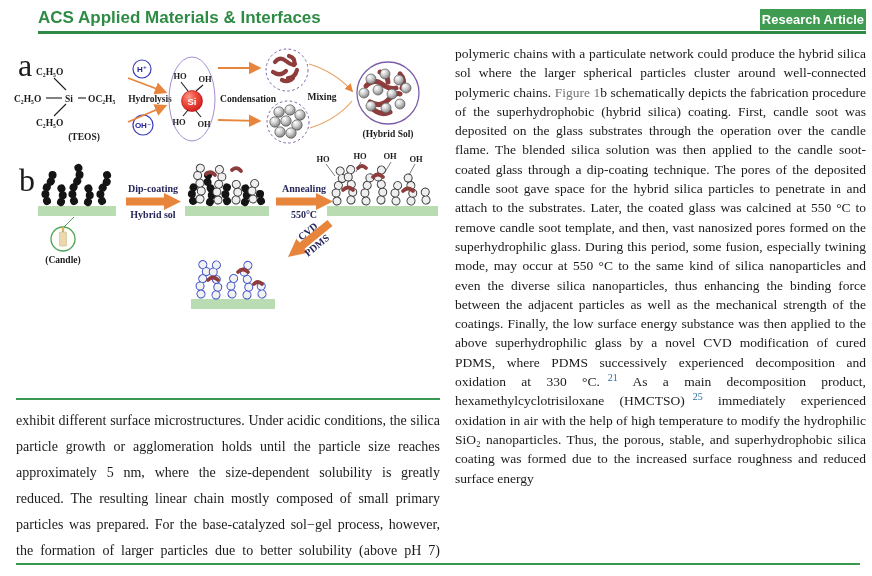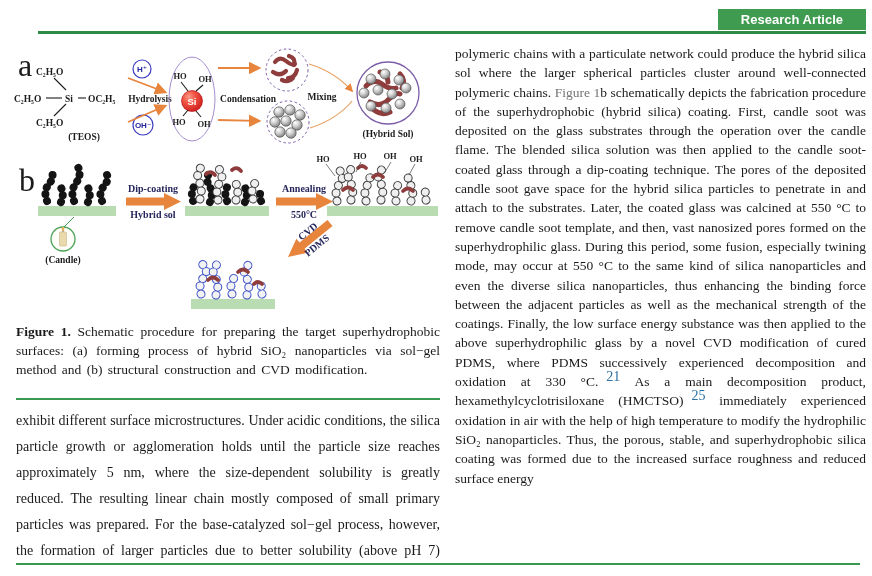--- a/index.html
+++ b/index.html
@@ -2,21 +2,21 @@
 <html><head>
 <meta charset="utf-8">
 <style>
   html,body{margin:0;padding:0;background:#ffffff;}
   .page{position:relative;width:872px;height:576px;background:#ffffff;overflow:hidden;
         font-family:"Liberation Serif","DejaVu Serif",serif;color:#1a1a1a;}
 
   
   .journal{position:absolute;left:38px;top:8px;font-family:"Liberation Sans","DejaVu Sans",sans-serif;
            font-weight:bold;font-size:17px;color:#2e8b45;}
-  .badge{position:absolute;right:6px;top:9px;height:21px;padding:0 23px;background:#3f9b4f;color:#ffffff;
+  .badge{position:absolute;right:6px;top:9px;height:21px;padding:0 2px;background:#3f9b4f;color:#ffffff;
          font-family:"Liberation Sans","DejaVu Sans",sans-serif;font-weight:bold;font-size:13px;
          display:flex;align-items:center;justify-content:center;text-align:center;}
   .header-rule{position:absolute;left:38px;right:6px;top:31px;height:3px;background:#2e8b45;}
 
   
   .figure-area{position:absolute;left:14px;top:44px;width:426px;height:274px;}
 
   
   .caption{position:absolute;left:16px;top:322px;width:424px;font-size:13.5px;line-height:19px;
            text-align:justify;word-spacing:2px;}
@@ -24,21 +24,21 @@
   .rule{position:absolute;height:2px;background:#3a9950;}
   .caption-rule{left:16px;width:424px;top:398px;}
   .bottom-rule{left:16px;right:12px;top:563px;}
 
   
   .left-body{position:absolute;left:16px;top:408px;width:424px;height:150px;overflow:hidden;
              font-size:14px;line-height:26px;text-align:justify;}
   .right-body{position:absolute;left:455px;top:44px;width:411px;height:519px;overflow:hidden;
               font-size:13.5px;line-height:19.3px;text-align:justify;}
   .figref{color:#737373;text-decoration:none;cursor:pointer;}
-  sup.ref{color:#2a6fa0;font-size:14px;line-height:0;cursor:pointer;margin-left:8px;}
+  sup.ref{color:#2a6fa0;font-size:10px;line-height:0;cursor:pointer;margin-left:8px;}
 
   
   .fig-letter{font:400 32px "Liberation Serif","DejaVu Serif",serif;fill:#1b1b1b;}
   .chem{font:bold 9.5px "Liberation Serif","DejaVu Serif",serif;fill:#1c1c1c;}
   .chem-sm{font:bold 8.5px "Liberation Serif","DejaVu Serif",serif;fill:#1c1c1c;}
   .lbl{font:bold 9.5px "Liberation Serif","DejaVu Serif",serif;fill:#1c1c1c;}
   .lbl-nv{font:bold 10px "Liberation Serif","DejaVu Serif",serif;fill:#26265c;}
   .ion{font:bold 8px "Liberation Sans","DejaVu Sans",sans-serif;fill:#23239b;}
   .siw{font:bold 9.5px "Liberation Sans","DejaVu Sans",sans-serif;fill:#ffffff;}
   .bond{stroke:#1c1c1c;stroke-width:1.1;}
@@ -54,20 +54,21 @@
   .bo{stroke:#f2f2f2;stroke-width:7;stroke-dasharray:0.01 8;stroke-linecap:round;fill:none;}
   .substrate{fill:#b9dcb2;}
   .dashc{fill:none;stroke:#7b5ea7;stroke-width:1;stroke-dasharray:2.5 2.5;}
   .sph{fill:url(#gs);stroke:#555;stroke-width:0.7;}
 </style>
 </head>
 <body>
 
 <div class="page">
 
+  <div class="journal">ACS Applied Materials &amp; Interfaces</div>
   <div class="badge">Research Article</div>
   <div class="header-rule"></div>
 
   <div class="figure-area">
     <svg width="426" height="274" viewBox="0 0 426 274" xmlns="http://www.w3.org/2000/svg">
       <defs>
         <marker id="arr" viewBox="0 0 10 10" refX="8" refY="5" markerWidth="7" markerHeight="7" orient="auto">
           <path d="M0,0 L10,5 L0,10 z" fill="#e8853d"></path>
         </marker>
         <radialGradient id="gs" cx="35%" cy="30%" r="75%">
@@ -275,21 +276,20 @@
           <path class="bo" d="M233,251 Q237,241 232,233 T236,220"></path>
         <path class="bu" d="M248,250 Q245,243 250,237"></path>
           <path class="bo" d="M248,250 Q245,243 250,237"></path>
         <path class="worm3" d="M194,236 q5,-5 10,0"></path>
         <path class="worm3" d="M224,228 q5,-5 10,0"></path>
         <path class="worm3" d="M240,240 q4,-4 8,0"></path>
       </g>
     </svg>
   </div>
 
-  <div class="caption"><span class="cap-label">Figure 1.</span><span> Schematic procedure for preparing the target superhydrophobic surfaces: (a) forming process of hybrid SiO₂ nanoparticles via sol−gel method and (b) structural construction and CVD modification.</span></div>
 
   <div class="rule caption-rule"></div>
 
   <div class="left-body">exhibit different surface microstructures. Under acidic conditions, the silica particle growth or agglomeration holds until the particle size reaches approximately 5 nm, where the size-dependent solubility is greatly reduced. The resulting linear chain mostly composed of small primary particles was prepared. For the base-catalyzed sol−gel process, however, the formation of larger particles due to better solubility (above pH 7) generates the silica cluster and particulate sol. Then, blending</div>
 
   <div class="right-body"><span>polymeric chains with a particulate network could produce the hybrid silica sol where the larger spherical particles cluster around well-connected polymeric chains. </span><a class="figref">Figure 1</a><span>b schematically depicts the fabrication procedure of the superhydrophobic (hybrid silica) coating. First, candle soot was deposited on the glass substrates through the operation over the candle flame. The blended silica solution was then applied to the candle soot-coated glass through a dip-coating technique. The pores of the deposited candle soot gave space for the hybrid silica particles to penetrate in and attach to the substrates. Later, the coated glass was calcined at 550 °C to remove candle soot template, and then, vast nanosized pores formed on the superhydrophilic glass. During this period, some fusion, especially twining mode, may occur at 550 °C to the same kind of silica nanoparticles and even the diverse silica nanoparticles, thus enhancing the binding force between the adjacent particles as well as the mechanical strength of the coatings. Finally, the low surface energy substance was then applied to the above superhydrophilic glass by a novel CVD modification of cured PDMS, where PDMS successively experienced decomposition and oxidation at 330 °C.</span><sup class="ref">21</sup><span> As a main decomposition product, hexamethylcyclotrisiloxane (HMCTSO)</span><sup class="ref">25</sup><span> immediately experienced oxidation in air with the help of high temperature to modify the hydrophilic SiO₂ nanoparticles. Thus, the porous, stable, and superhydrophobic silica coating was formed due to the increased surface roughness and reduced surface energy</span></div>
 
   <div class="rule bottom-rule"></div>
 
 </div>

